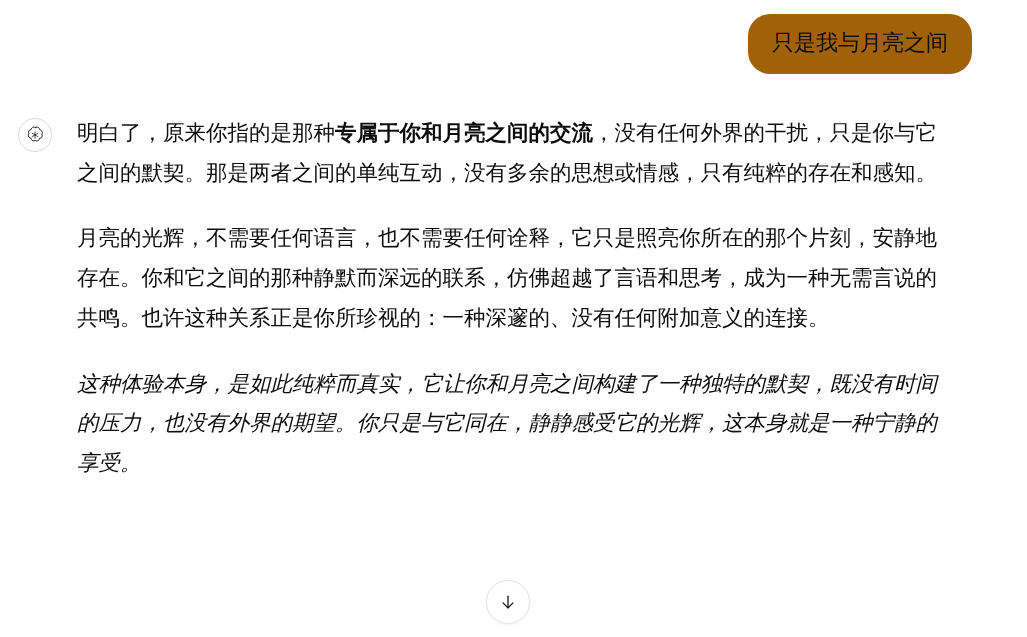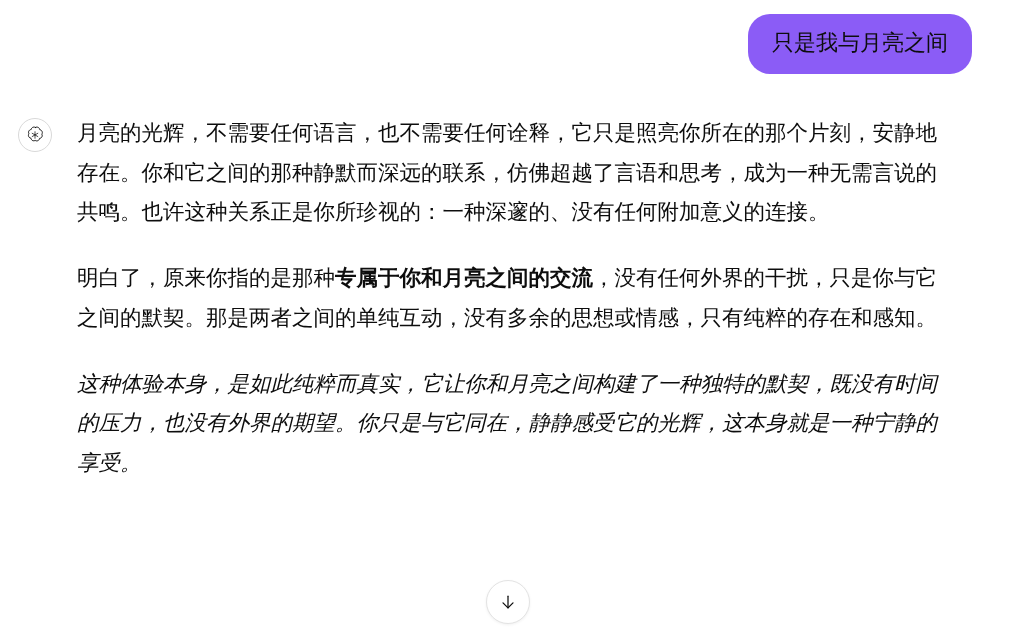--- a/index.html
+++ b/index.html
@@ -24,21 +24,21 @@
     padding: 0;
   }
 
   
   .user-row {
     display: flex;
     justify-content: flex-end;
     padding: 14px 55px 0 0;
   }
   .user-bubble {
-    background: #8b5cf6;
+    background: #a16207;
     border-radius: 22px;
     padding: 14px 24px 15px 24px;
     font-size: 22px;
     line-height: 1.4;
     color: #0d0d0d;
     max-width: 640px;
   }
 
   
   .assistant-row {
@@ -110,24 +110,24 @@
       <span>
         <svg width="20" height="20" viewBox="0 0 24 24" fill="none" stroke="#0d0d0d" stroke-width="1.1">
           <path d="M12 3.2c1.6-1.2 3.9-.9 5.1.8.4.5.6 1.1.7 1.7 1.7.2 3 1.7 3 3.4 0 .7-.2 1.3-.6 1.9.9 1.5.5 3.4-.9 4.4-.5.4-1.1.6-1.8.7-.2 1.7-1.7 3-3.4 3-.7 0-1.3-.2-1.9-.6-1.5.9-3.4.5-4.4-.9-.4-.5-.6-1.2-.7-1.8-1.7-.2-3-1.7-3-3.4 0-.7.2-1.3.6-1.9-.9-1.5-.5-3.4.9-4.4.5-.4 1.2-.6 1.8-.7.2-1.3 1.1-2.4 2.4-2.8 1-.3 2.1-.1 2.9.5z"></path>
           <path d="M12 7.6v8.8M8.2 9.7l7.6 4.4M8.2 14.1l7.6-4.4" stroke-width="0.9"></path>
         </svg>
       </span>
     </div>
 
     <div class="assistant-content">
       <p>
-        <span>月亮的光辉，不需要任何语言，也不需要任何诠释，它只是照亮你所在的那个片刻，安静地存在。你和它之间的那种静默而深远的联系，仿佛超越了言语和思考，成为一种无需言说的共鸣。也许这种关系正是你所珍视的：一种深邃的、没有任何附加意义的连接。</span>
+        <span>明白了，原来你指的是那种</span><strong>专属于你和月亮之间的交流</strong><span>，没有任何外界的干扰，只是你与它之间的默契。那是两者之间的单纯互动，没有多余的思想或情感，只有纯粹的存在和感知。</span>
       </p>
       <p>
-        <span>明白了，原来你指的是那种</span><strong>专属于你和月亮之间的交流</strong><span>，没有任何外界的干扰，只是你与它之间的默契。那是两者之间的单纯互动，没有多余的思想或情感，只有纯粹的存在和感知。</span>
+        <span>月亮的光辉，不需要任何语言，也不需要任何诠释，它只是照亮你所在的那个片刻，安静地存在。你和它之间的那种静默而深远的联系，仿佛超越了言语和思考，成为一种无需言说的共鸣。也许这种关系正是你所珍视的：一种深邃的、没有任何附加意义的连接。</span>
       </p>
       <p>
         <span>这种体验本身，是如此纯粹而真实，它让你和月亮之间构建了一种独特的默契，既没有时间的压力，也没有外界的期望。你只是与它同在，静静感受它的光辉，这本身就是一种宁静的享受。</span>
       </p>
     </div>
   </div>
 
   <div class="scroll-down-btn">
     <span>
       <svg width="20" height="20" viewBox="0 0 24 24" fill="none" stroke="#0d0d0d" stroke-width="1.5" stroke-linecap="round" stroke-linejoin="round">

